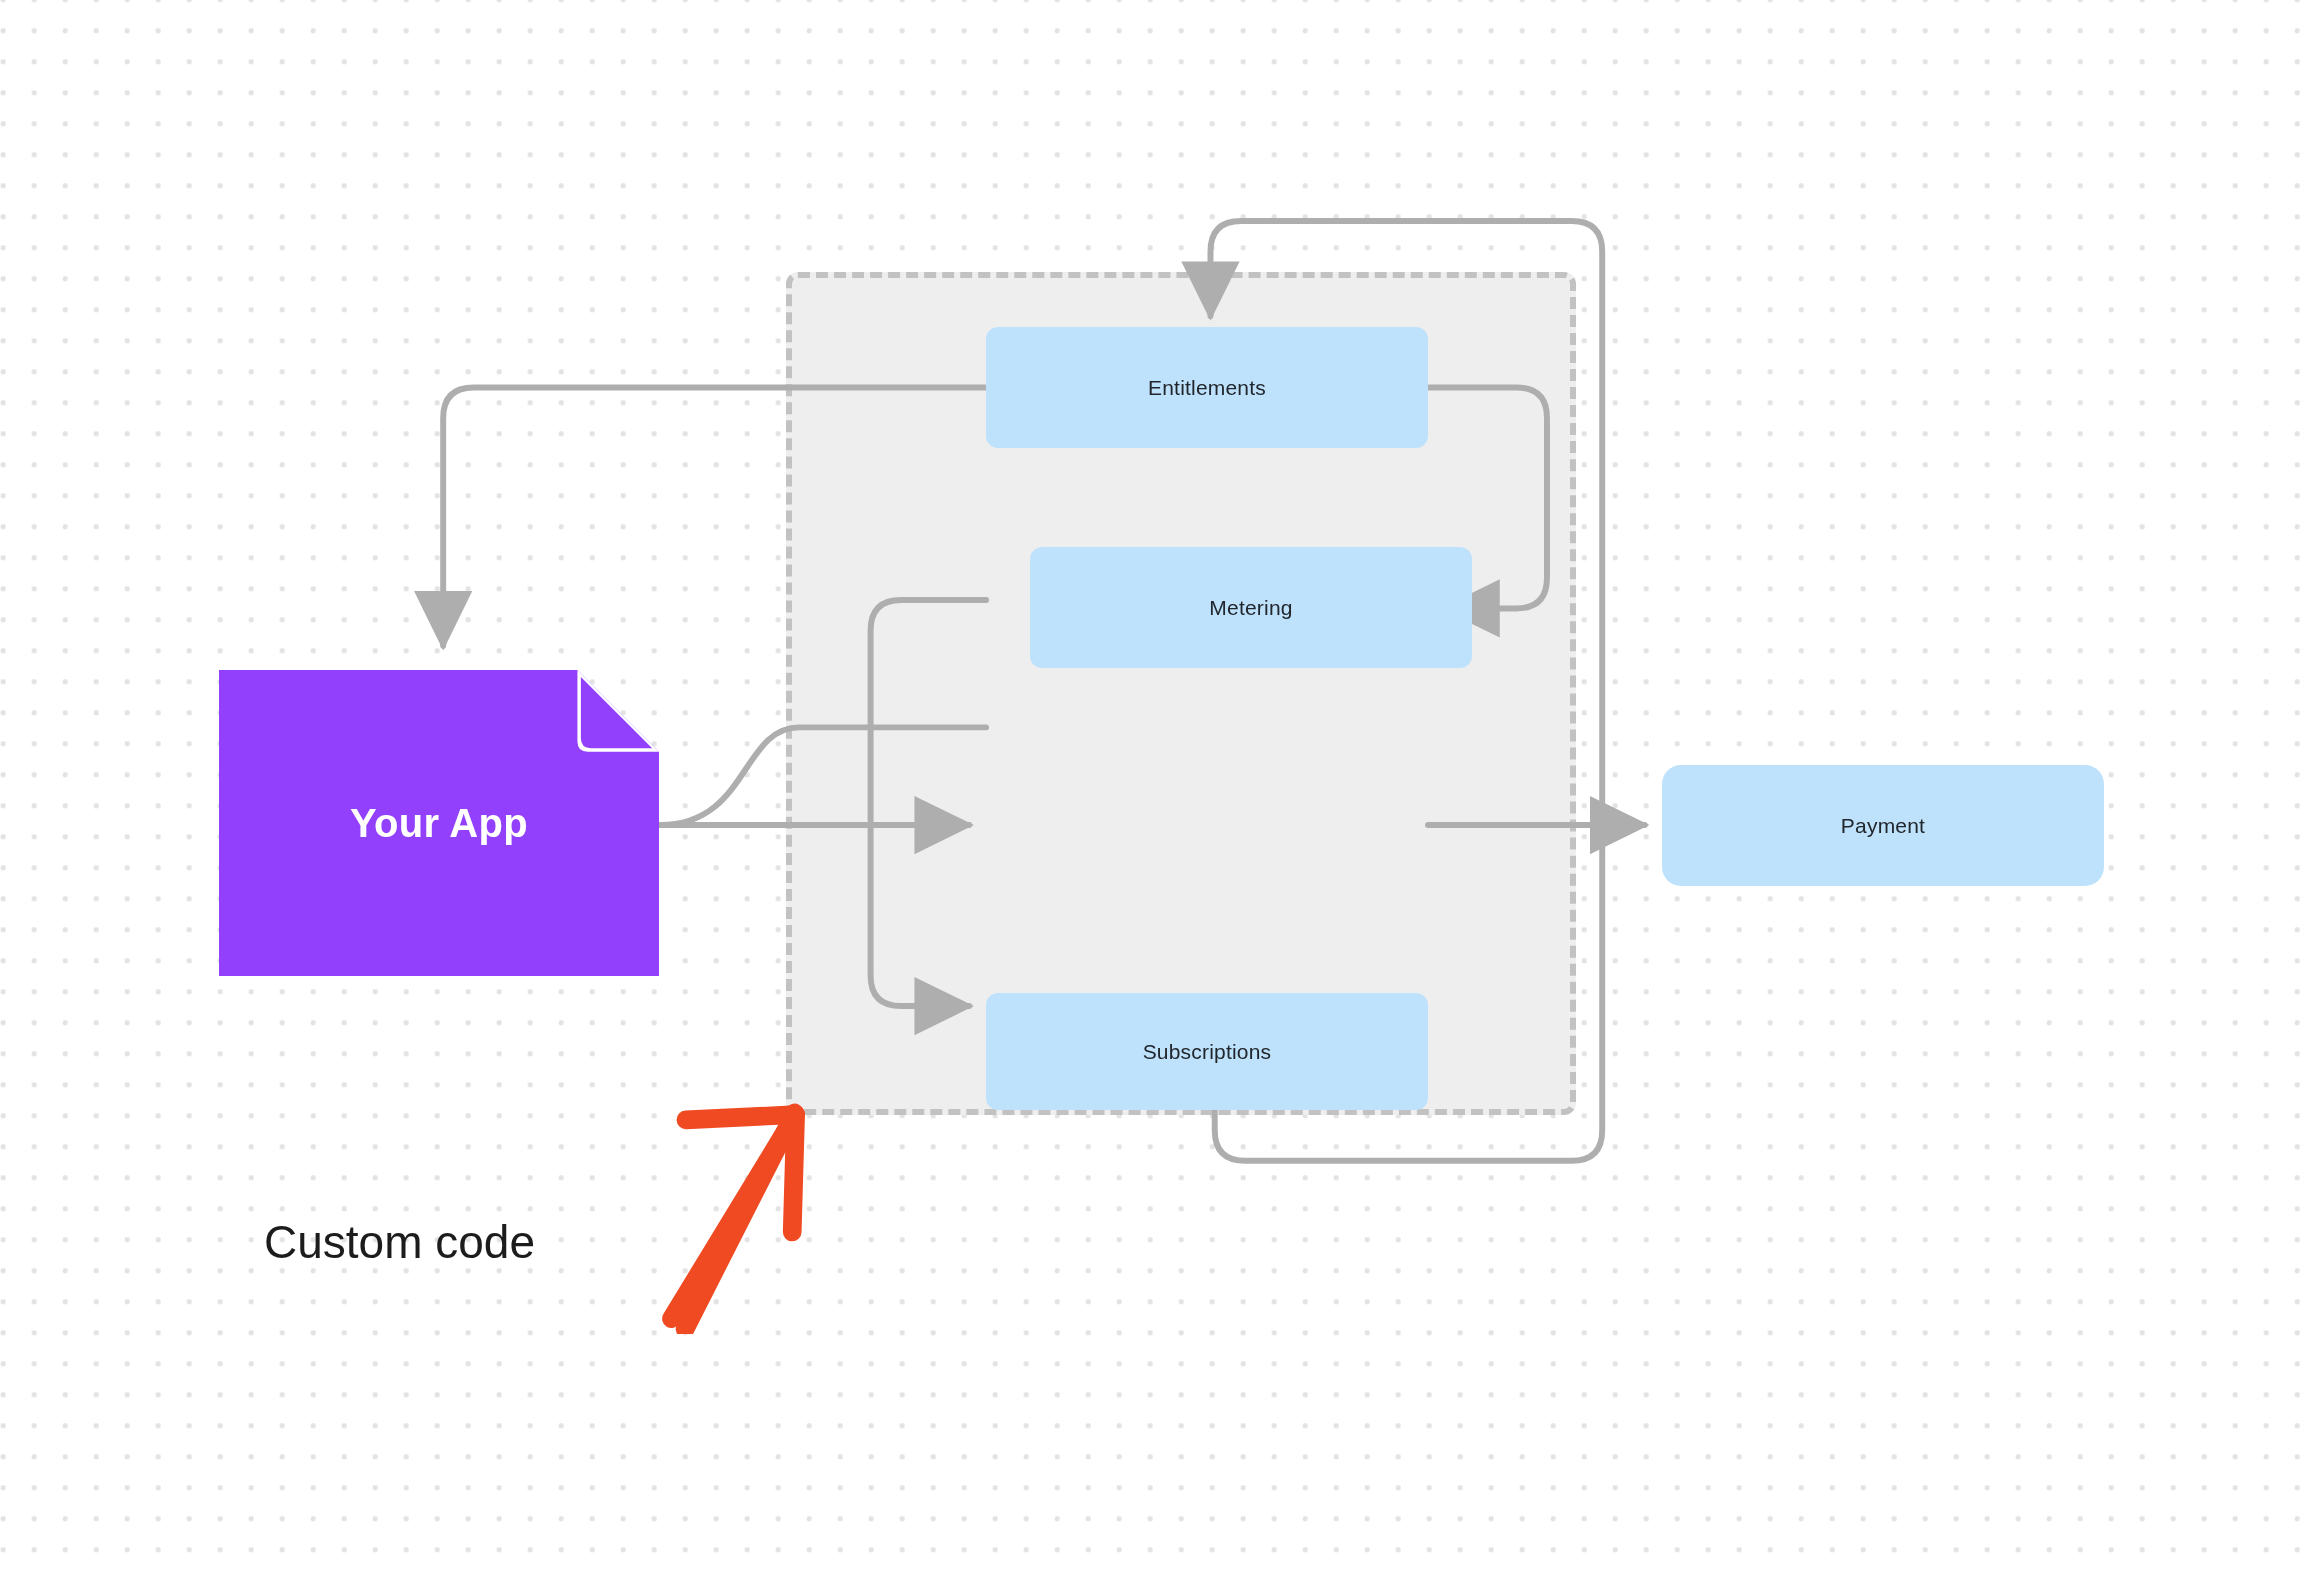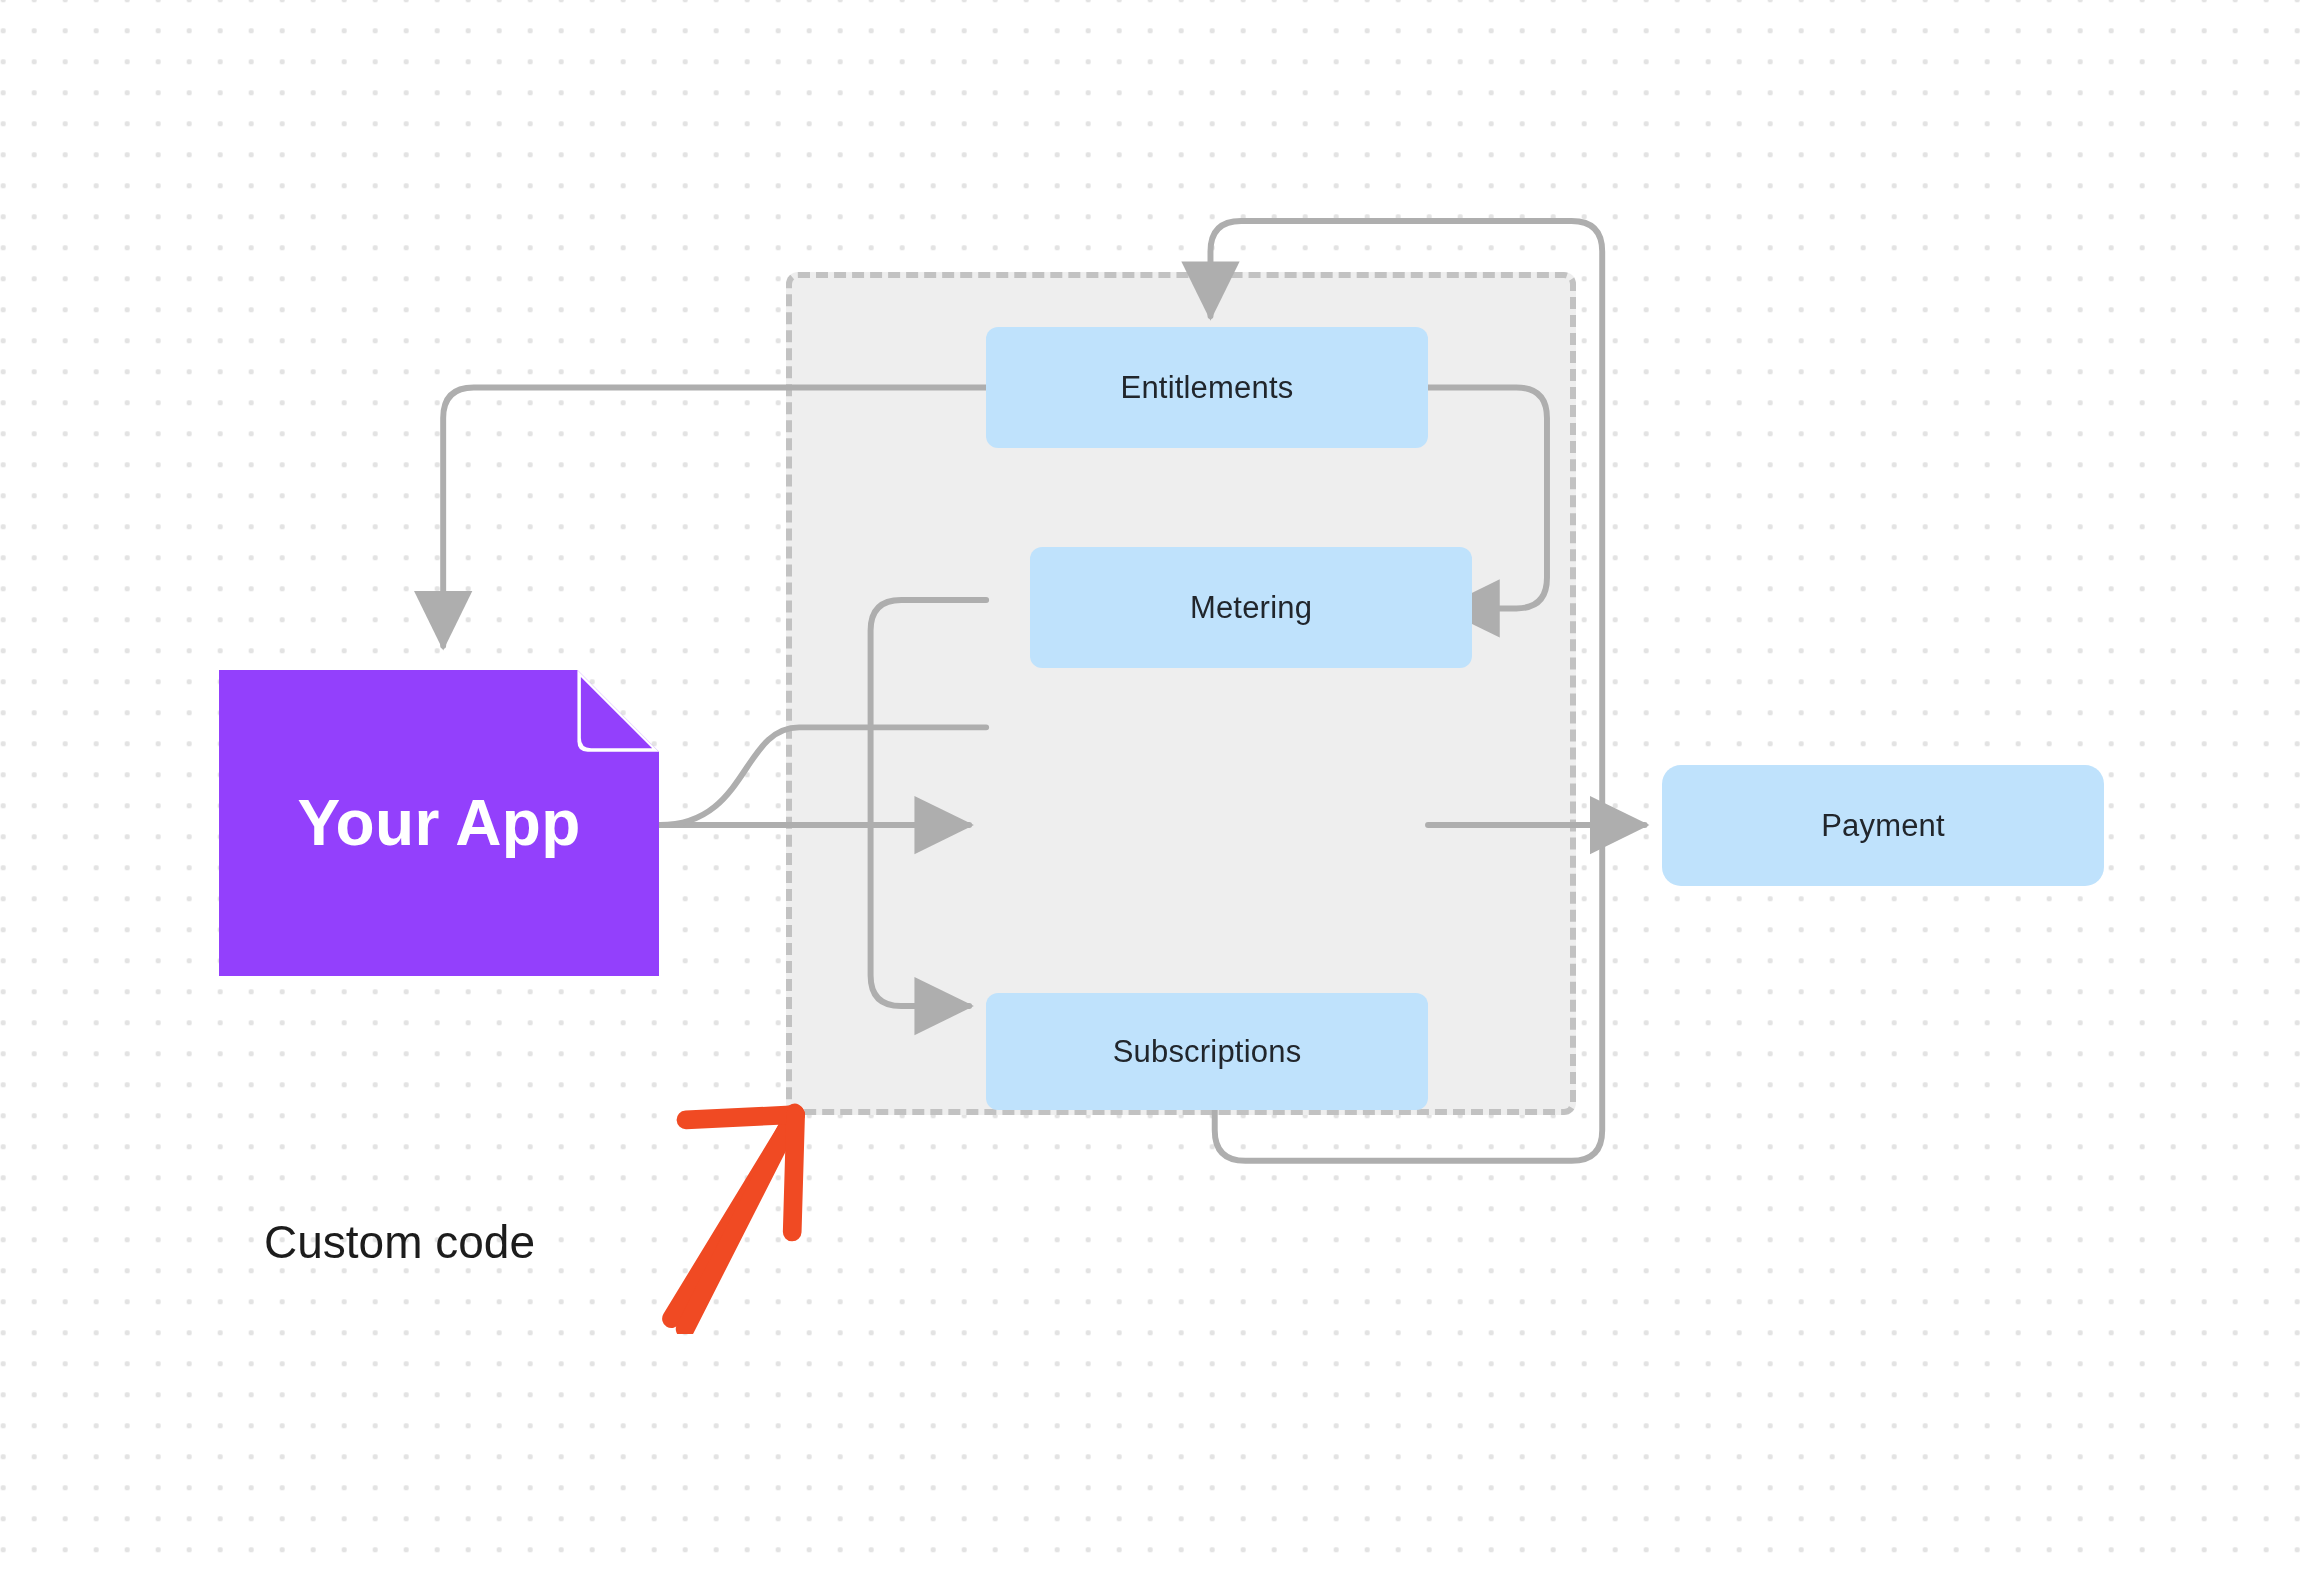--- a/index.html
+++ b/index.html
@@ -37,21 +37,21 @@
     box-sizing: border-box;
   }
   .svc-node {
     position: absolute;
     background: #bfe2fc;
     border-radius: 12px;
     display: flex;
     align-items: center;
     justify-content: center;
     color: #21262c;
-    font-size: 31px;
+    font-size: 21px;
     letter-spacing: 0.2px;
   }
   .svc-entitlements { left: 986px; top: 327px;  width: 442px; height: 121px; }
   .svc-metering     { left: 986px; top: 547px;  width: 442px; height: 121px; margin-left: 44px; }
   .svc-billing      { left: 986px; top: 765px;  width: 442px; height: 121px; }
   .svc-subscriptions{ left: 986px; top: 993px; width: 442px; height: 117px; }
   .svc-payment      { left: 1662px; top: 765px;  width: 442px; height: 121px; border-radius: 19px; }
 
   .app-node {
     position: absolute;
@@ -64,21 +64,21 @@
   .app-label {
     position: absolute;
     left: 0;
     top: 0;
     width: 440px;
     height: 306px;
     display: flex;
     align-items: center;
     justify-content: center;
     color: #ffffff;
-    font-size: 64px;
+    font-size: 40px;
     font-weight: bold;
     letter-spacing: 0.3px;
   }
 
   .annotation-label {
     position: absolute;
     left: 264px;
     top: 1215px;
     color: #1c1c1c;
     font-size: 46px;

